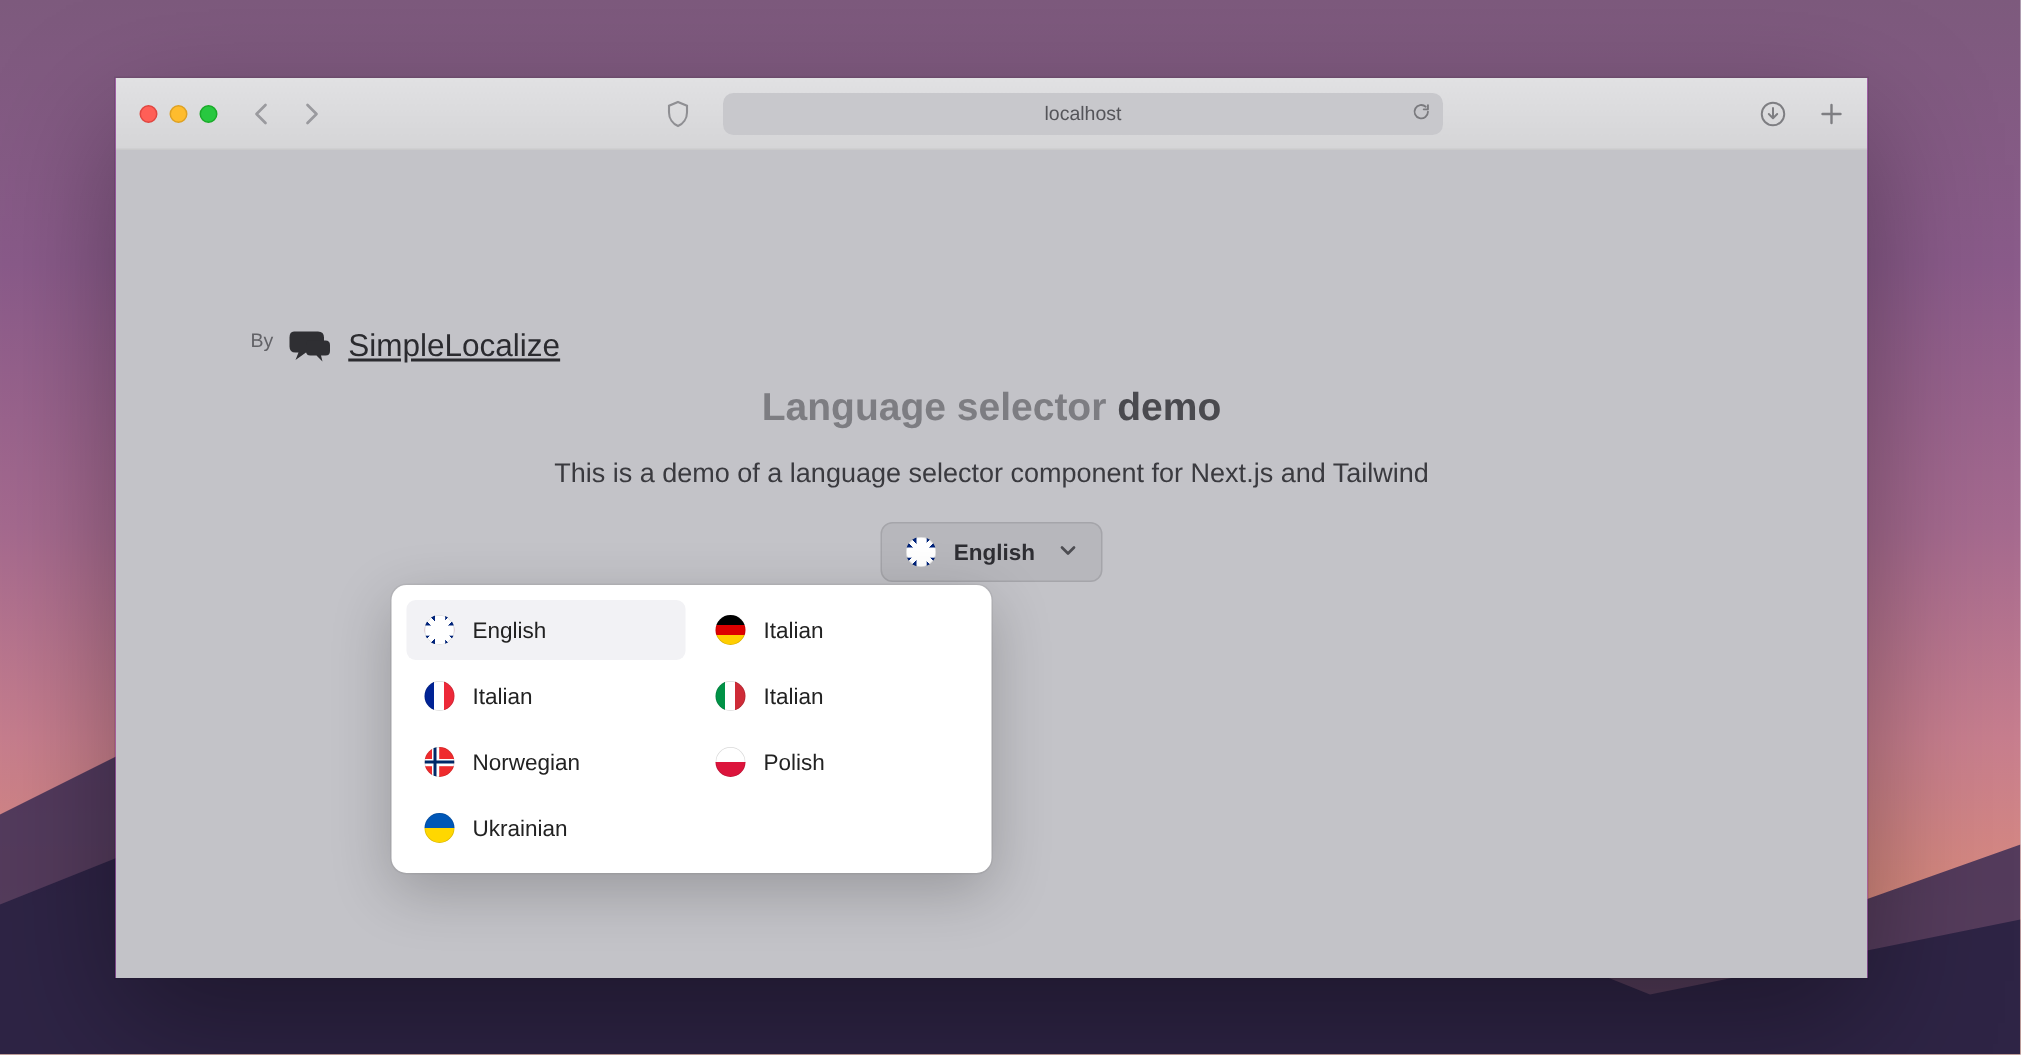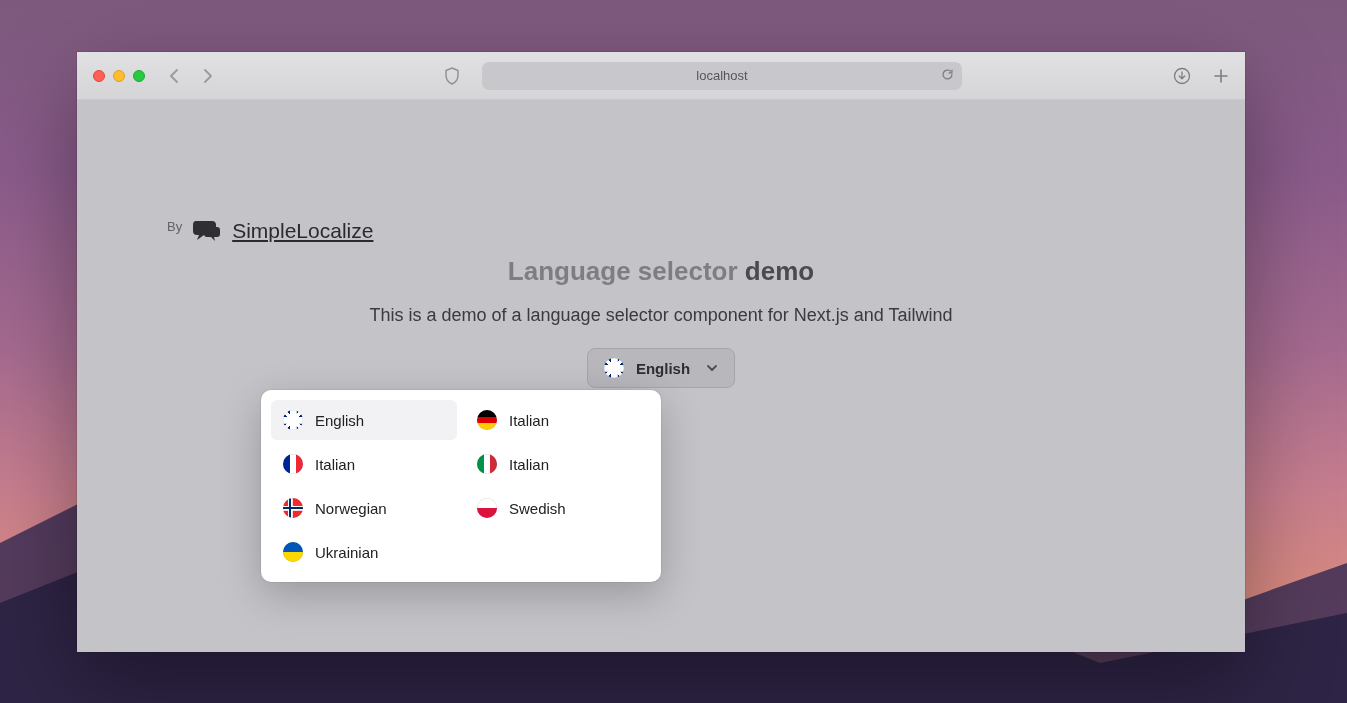--- a/index.html
+++ b/index.html
@@ -289,21 +289,21 @@
               <div class="lang-item">
                 <span class="flag flag-it"></span>
                 <span>Italian</span>
               </div>
               <div class="lang-item">
                 <span class="flag flag-no"></span>
                 <span>Norwegian</span>
               </div>
               <div class="lang-item">
                 <span class="flag flag-pl"></span>
-                <span>Swedish</span>
+                <span>Polish</span>
               </div>
               <div class="lang-item">
                 <span class="flag flag-ua"></span>
                 <span>Ukrainian</span>
               </div>
             </div>
         </div>
       </div>
 
     </div>

